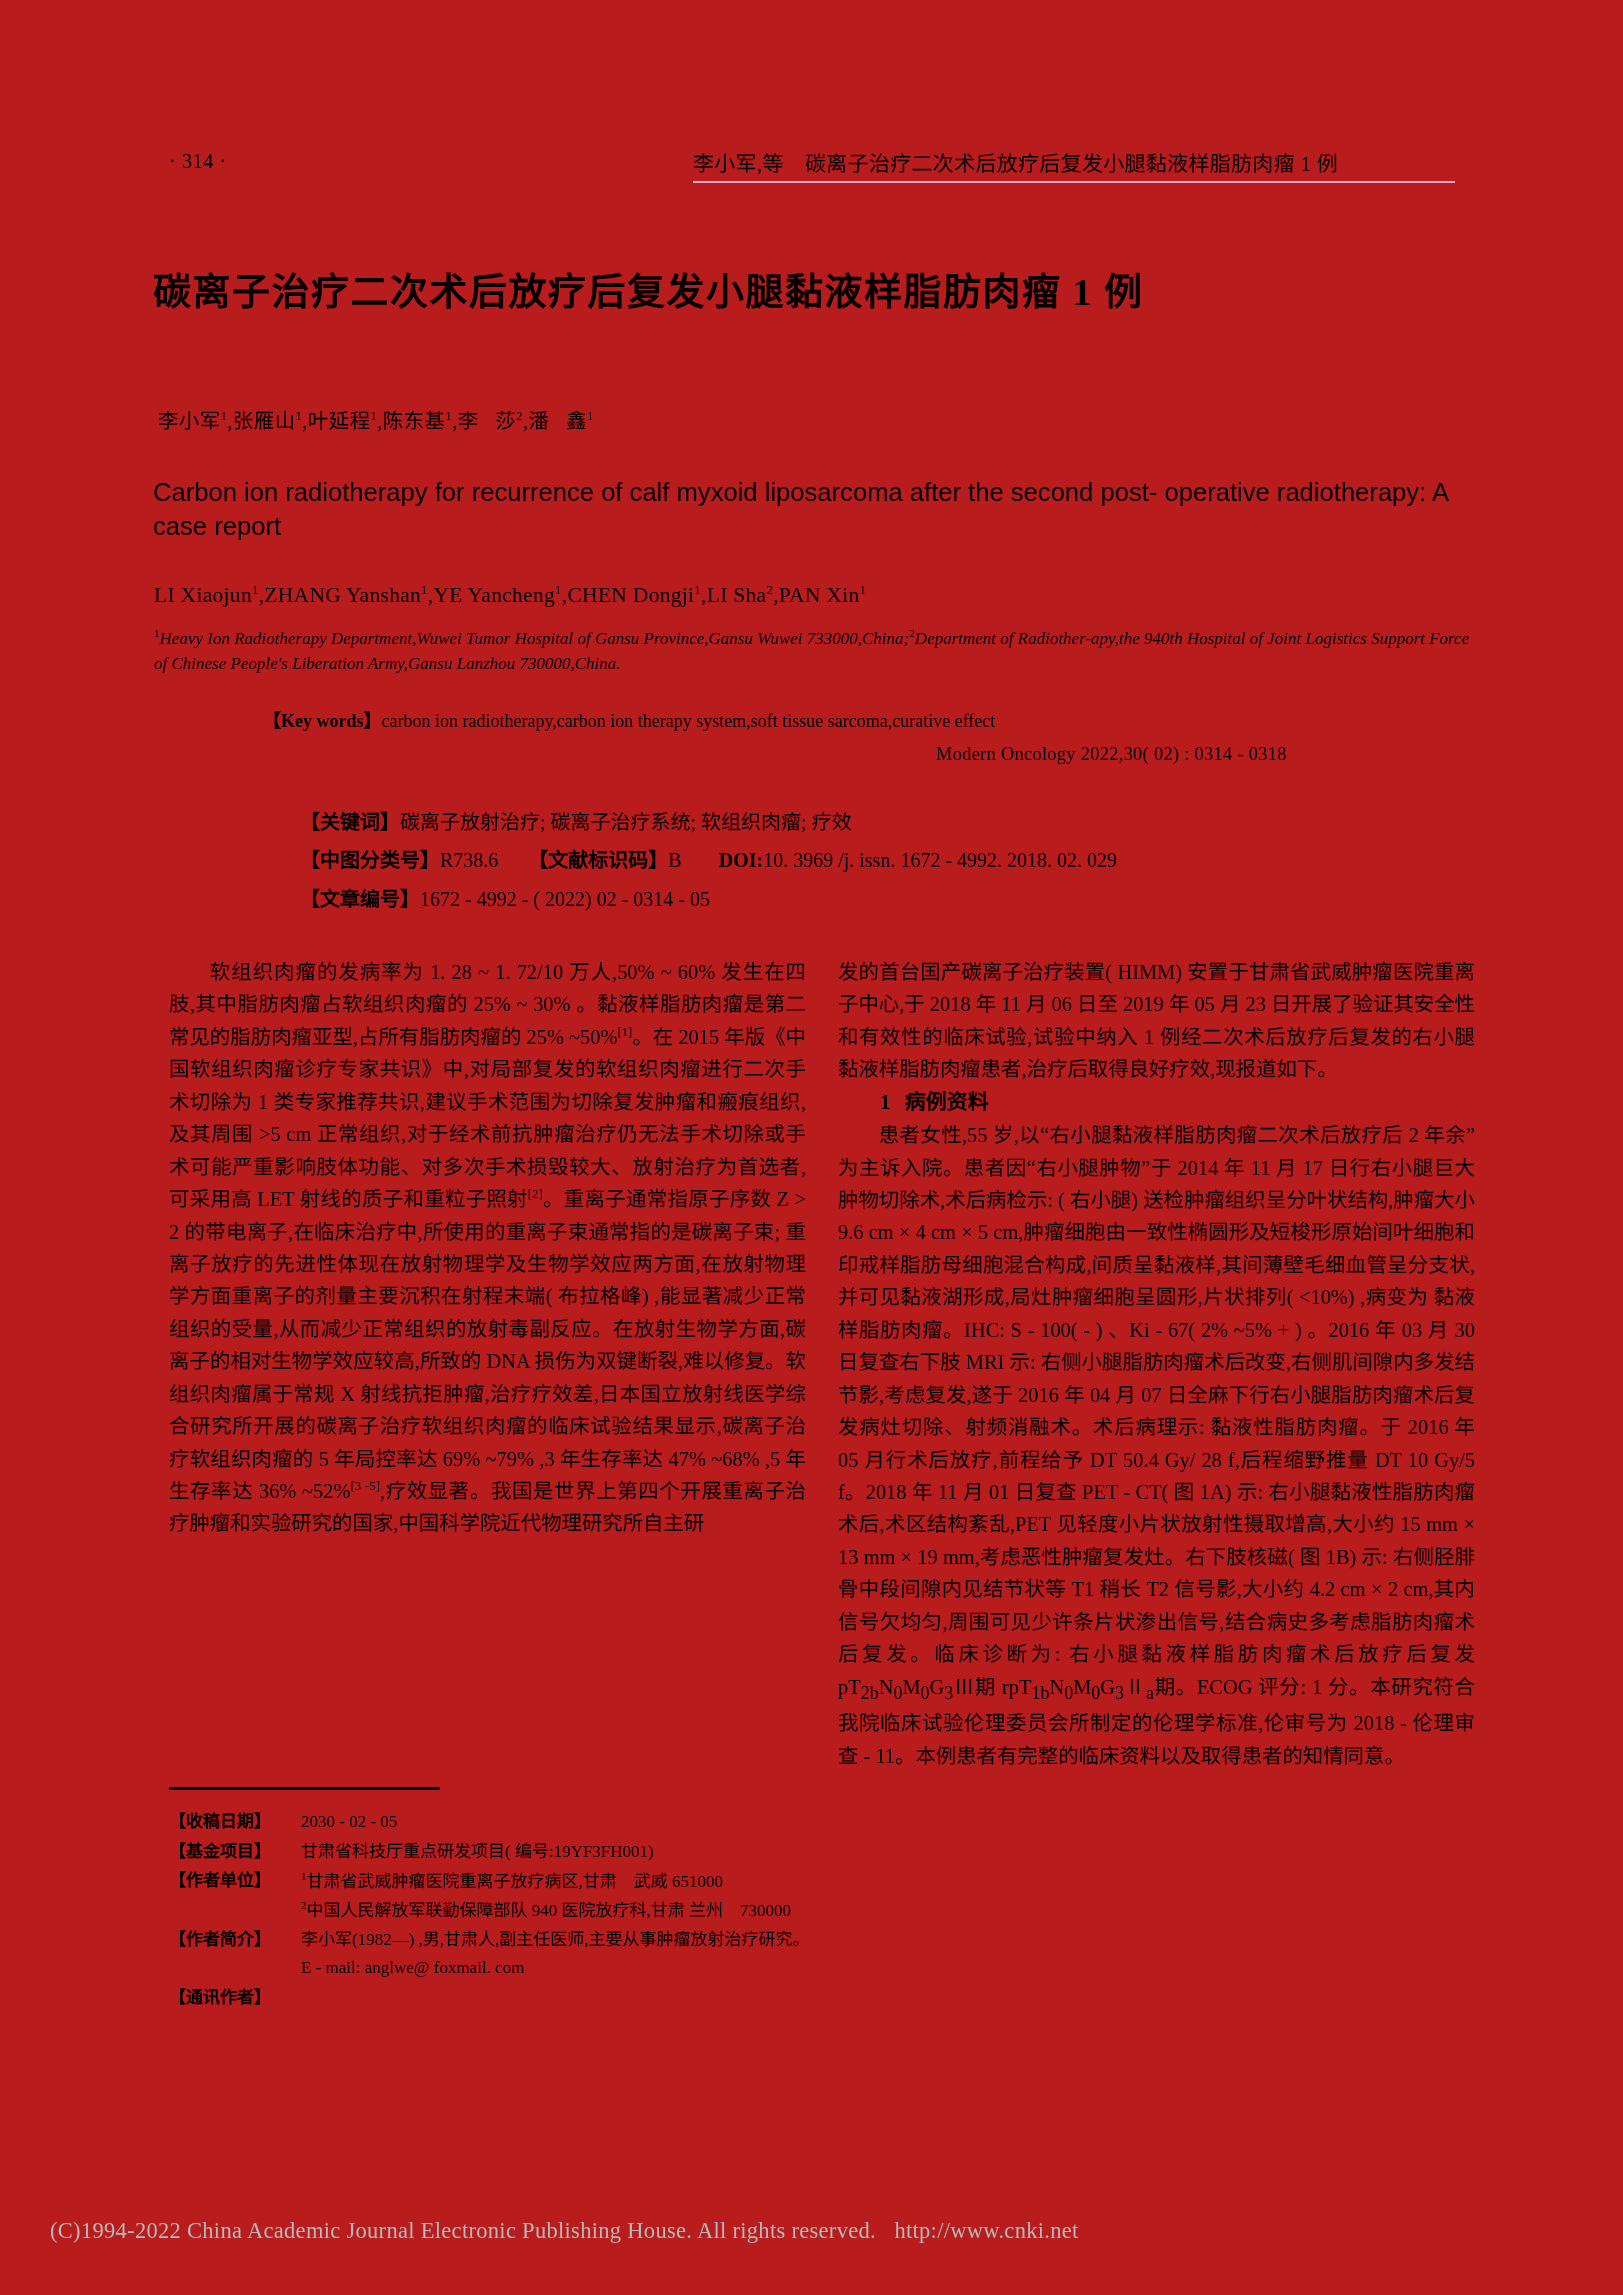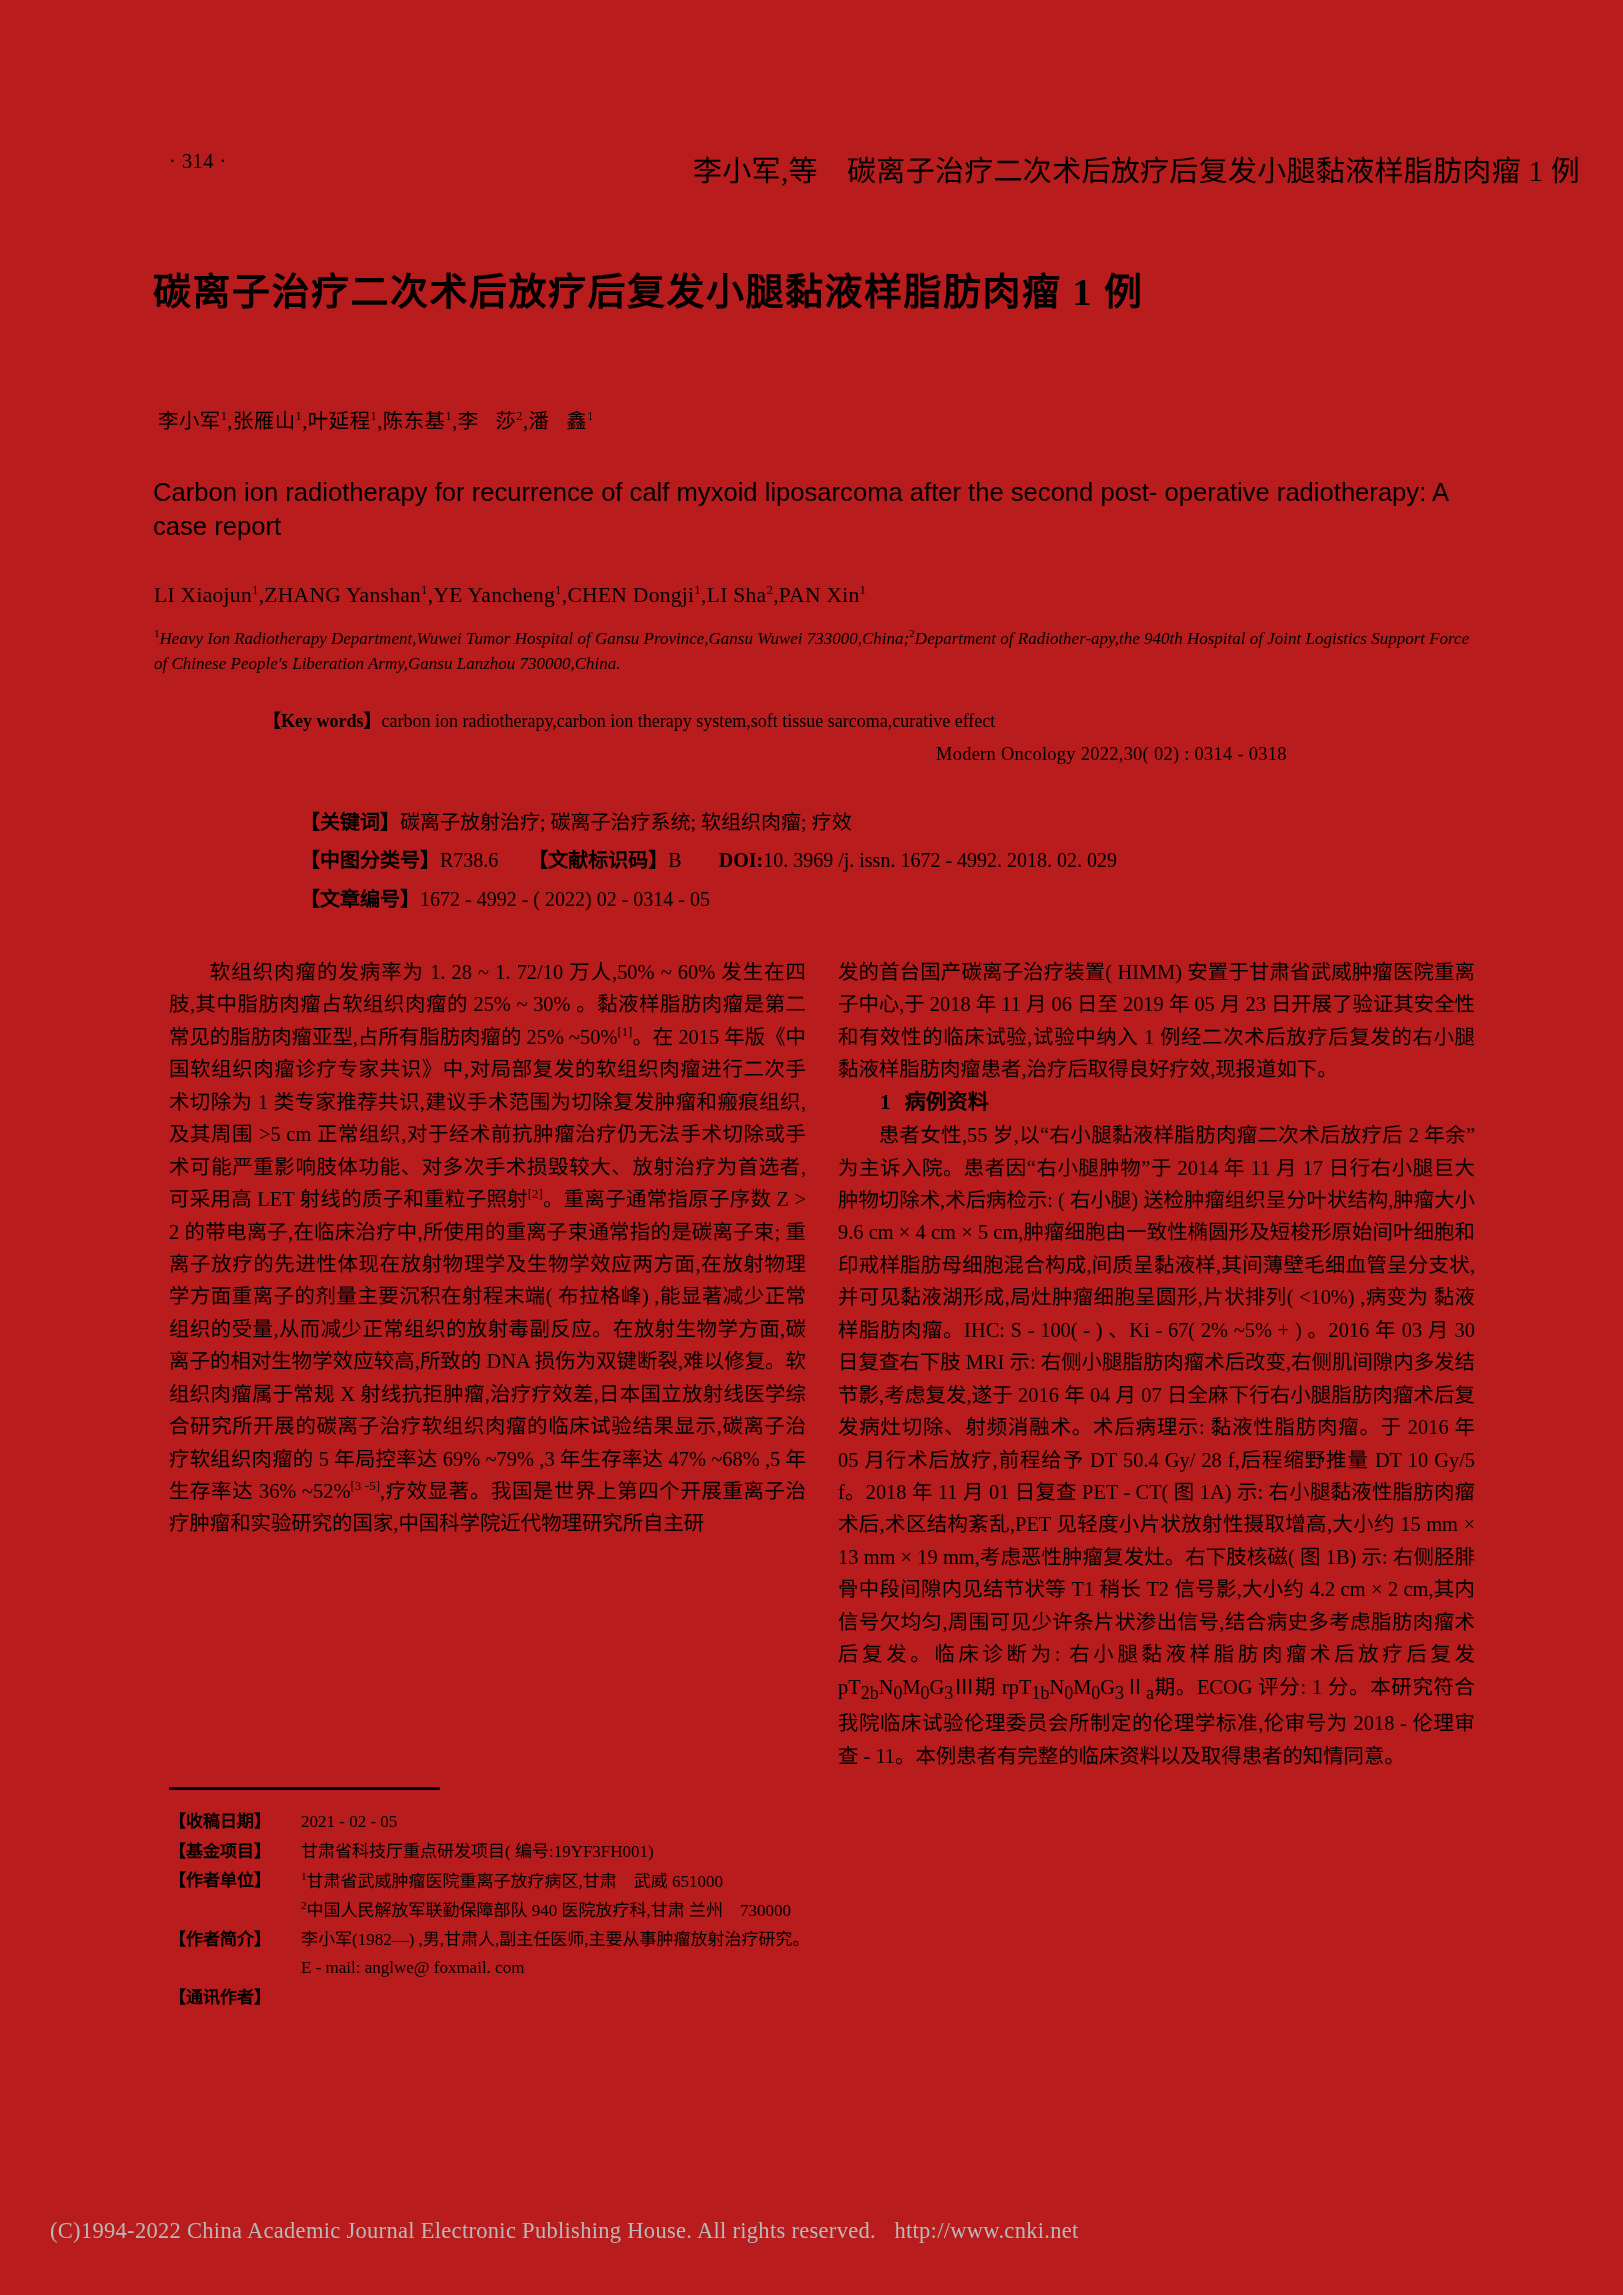--- a/index.html
+++ b/index.html
@@ -33,23 +33,23 @@
     top: 1px;
     font-size: 20.4px;
     letter-spacing: 0.5px;
     font-family: "Liberation Serif", "DejaVu Serif", serif;
   }
   .runhead .rh-text {
     position: absolute;
     left: 693px;
     top: -2px;
     width: 762px;
-    font-size: 29px;
-    letter-spacing: 0.3px;
-    border-bottom: 2px solid #b91c1c;
+    font-size: 21px;
+    letter-spacing: 0.3px;
+    border-bottom: 2px solid #f9a8d4;
     padding-bottom: 4.1px;
     white-space: nowrap;
   }
 
   
   .title-cn {
     position: absolute;
     left: 153px;
     top: 271px;
     width: 1329px;
@@ -249,21 +249,21 @@
     <p class="noind">发的首台国产碳离子治疗装置( HIMM) 安置于甘肃省武威肿瘤医院重离子中心,于 2018 年 11 月 06 日至 2019 年 05 月 23 日开展了验证其安全性和有效性的临床试验,试验中纳入 1 例经二次术后放疗后复发的右小腿黏液样脂肪肉瘤患者,治疗后取得良好疗效,现报道如下。</p>
     <p class="sec-head"><span>1</span><span class="sec-gap"></span><span>病例资料</span></p>
     <p><span>患者女性,55 岁,以“右小腿黏液样脂肪肉瘤二次术后放疗后 2 年余”为主诉入院。患者因“右小腿肿物”于 2014 年 11 月 17 日行右小腿巨大肿物切除术,术后病检示: ( 右小腿) 送检肿瘤组织呈分叶状结构,肿瘤大小 9.6 cm × 4 cm × 5 cm,肿瘤细胞由一致性椭圆形及短梭形原始间叶细胞和印戒样脂肪母细胞混合构成,间质呈黏液样,其间薄壁毛细血管呈分支状,并可见黏液湖形成,局灶肿瘤细胞呈圆形,片状排列( &lt;10%) ,病变为 黏液样脂肪肉瘤。IHC: S - 100( - ) 、Ki - 67( 2% ~5% + ) 。2016 年 03 月 30 日复查右下肢 MRI 示: 右侧小腿脂肪肉瘤术后改变,右侧肌间隙内多发结节影,考虑复发,遂于 2016 年 04 月 07 日全麻下行右小腿脂肪肉瘤术后复发病灶切除、射频消融术。术后病理示: 黏液性脂肪肉瘤。于 2016 年 05 月行术后放疗,前程给予 DT 50.4 Gy/ 28 f,后程缩野推量 DT 10 Gy/5 f。2018 年 11 月 01 日复查 PET - CT( 图 1A) 示: 右小腿黏液性脂肪肉瘤术后,术区结构紊乱,PET 见轻度小片状放射性摄取增高,大小约 15 mm × 13 mm × 19 mm,考虑恶性肿瘤复发灶。右下肢核磁( 图 1B) 示: 右侧胫腓骨中段间隙内见结节状等 T1 稍长 T2 信号影,大小约 4.2 cm × 2 cm,其内信号欠均匀,周围可见少许条片状渗出信号,结合病史多考虑脂肪肉瘤术后复发。临床诊断为: 右小腿黏液样脂肪肉瘤术后放疗后复发 pT</span><sub>2b</sub><span>N</span><sub>0</sub><span>M</span><sub>0</sub><span>G</span><sub>3</sub><span>Ⅲ</span><span>期 rpT</span><sub>1b</sub><span>N</span><sub>0</sub><span>M</span><sub>0</sub><span>G</span><sub>3</sub><span>Ⅱ</span><sub>a</sub><span>期。ECOG 评分: 1 分。本研究符合我院临床试验伦理委员会所制定的伦理学标准,伦审号为 2018 - 伦理审查 - 11。本例患者有完整的临床资料以及取得患者的知情同意。</span></p>
   </div>
 
   <div class="fn-rule"></div>
 
   <div class="fnotes">
     <div class="row">
       <div class="lbl">【收稿日期】</div>
-      <div class="val">2021 - 02 - 05</div>
+      <div class="val">2030 - 02 - 05</div>
     </div>
     <div class="row">
       <div class="lbl">【基金项目】</div>
       <div class="val">甘肃省科技厅重点研发项目( 编号:19YF3FH001)</div>
     </div>
     <div class="row">
       <div class="lbl">【作者单位】</div>
       <div class="val">
         <div><sup>1</sup><span>甘肃省武威肿瘤医院重离子放疗病区,甘肃　武威 651000</span></div>
         <div><sup>2</sup><span>中国人民解放军联勤保障部队 940 医院放疗科,甘肃 兰州　730000</span></div>

